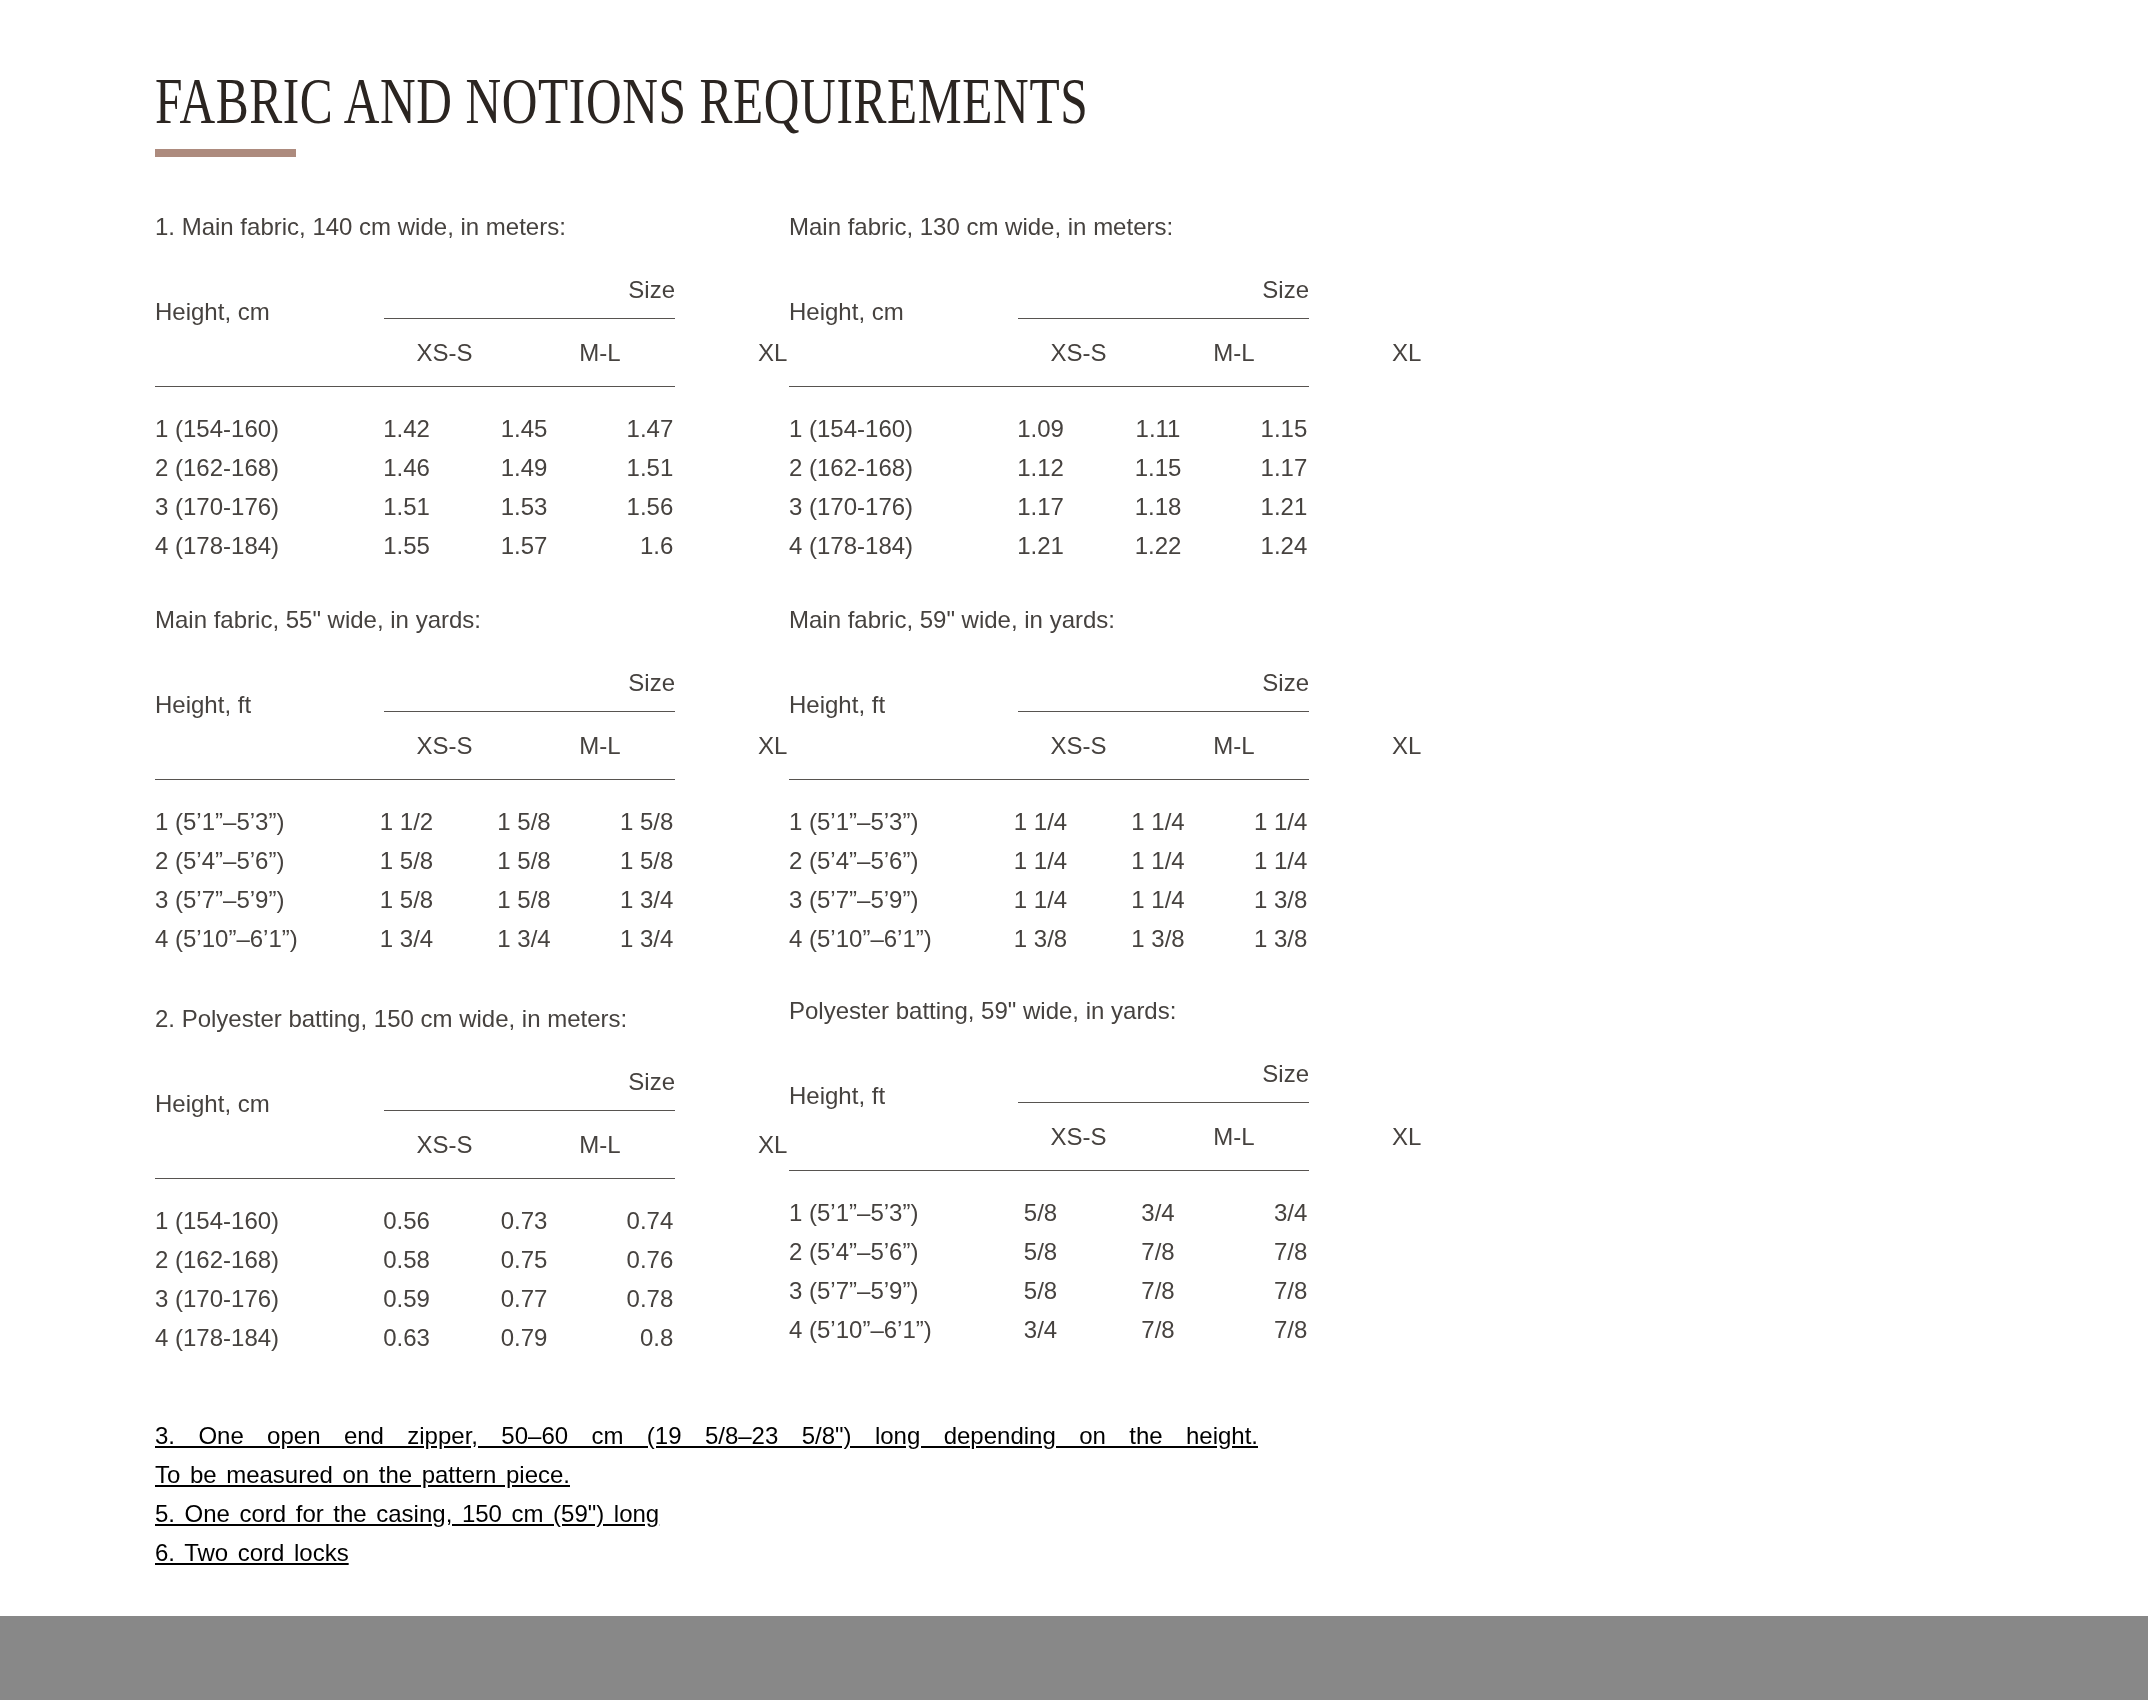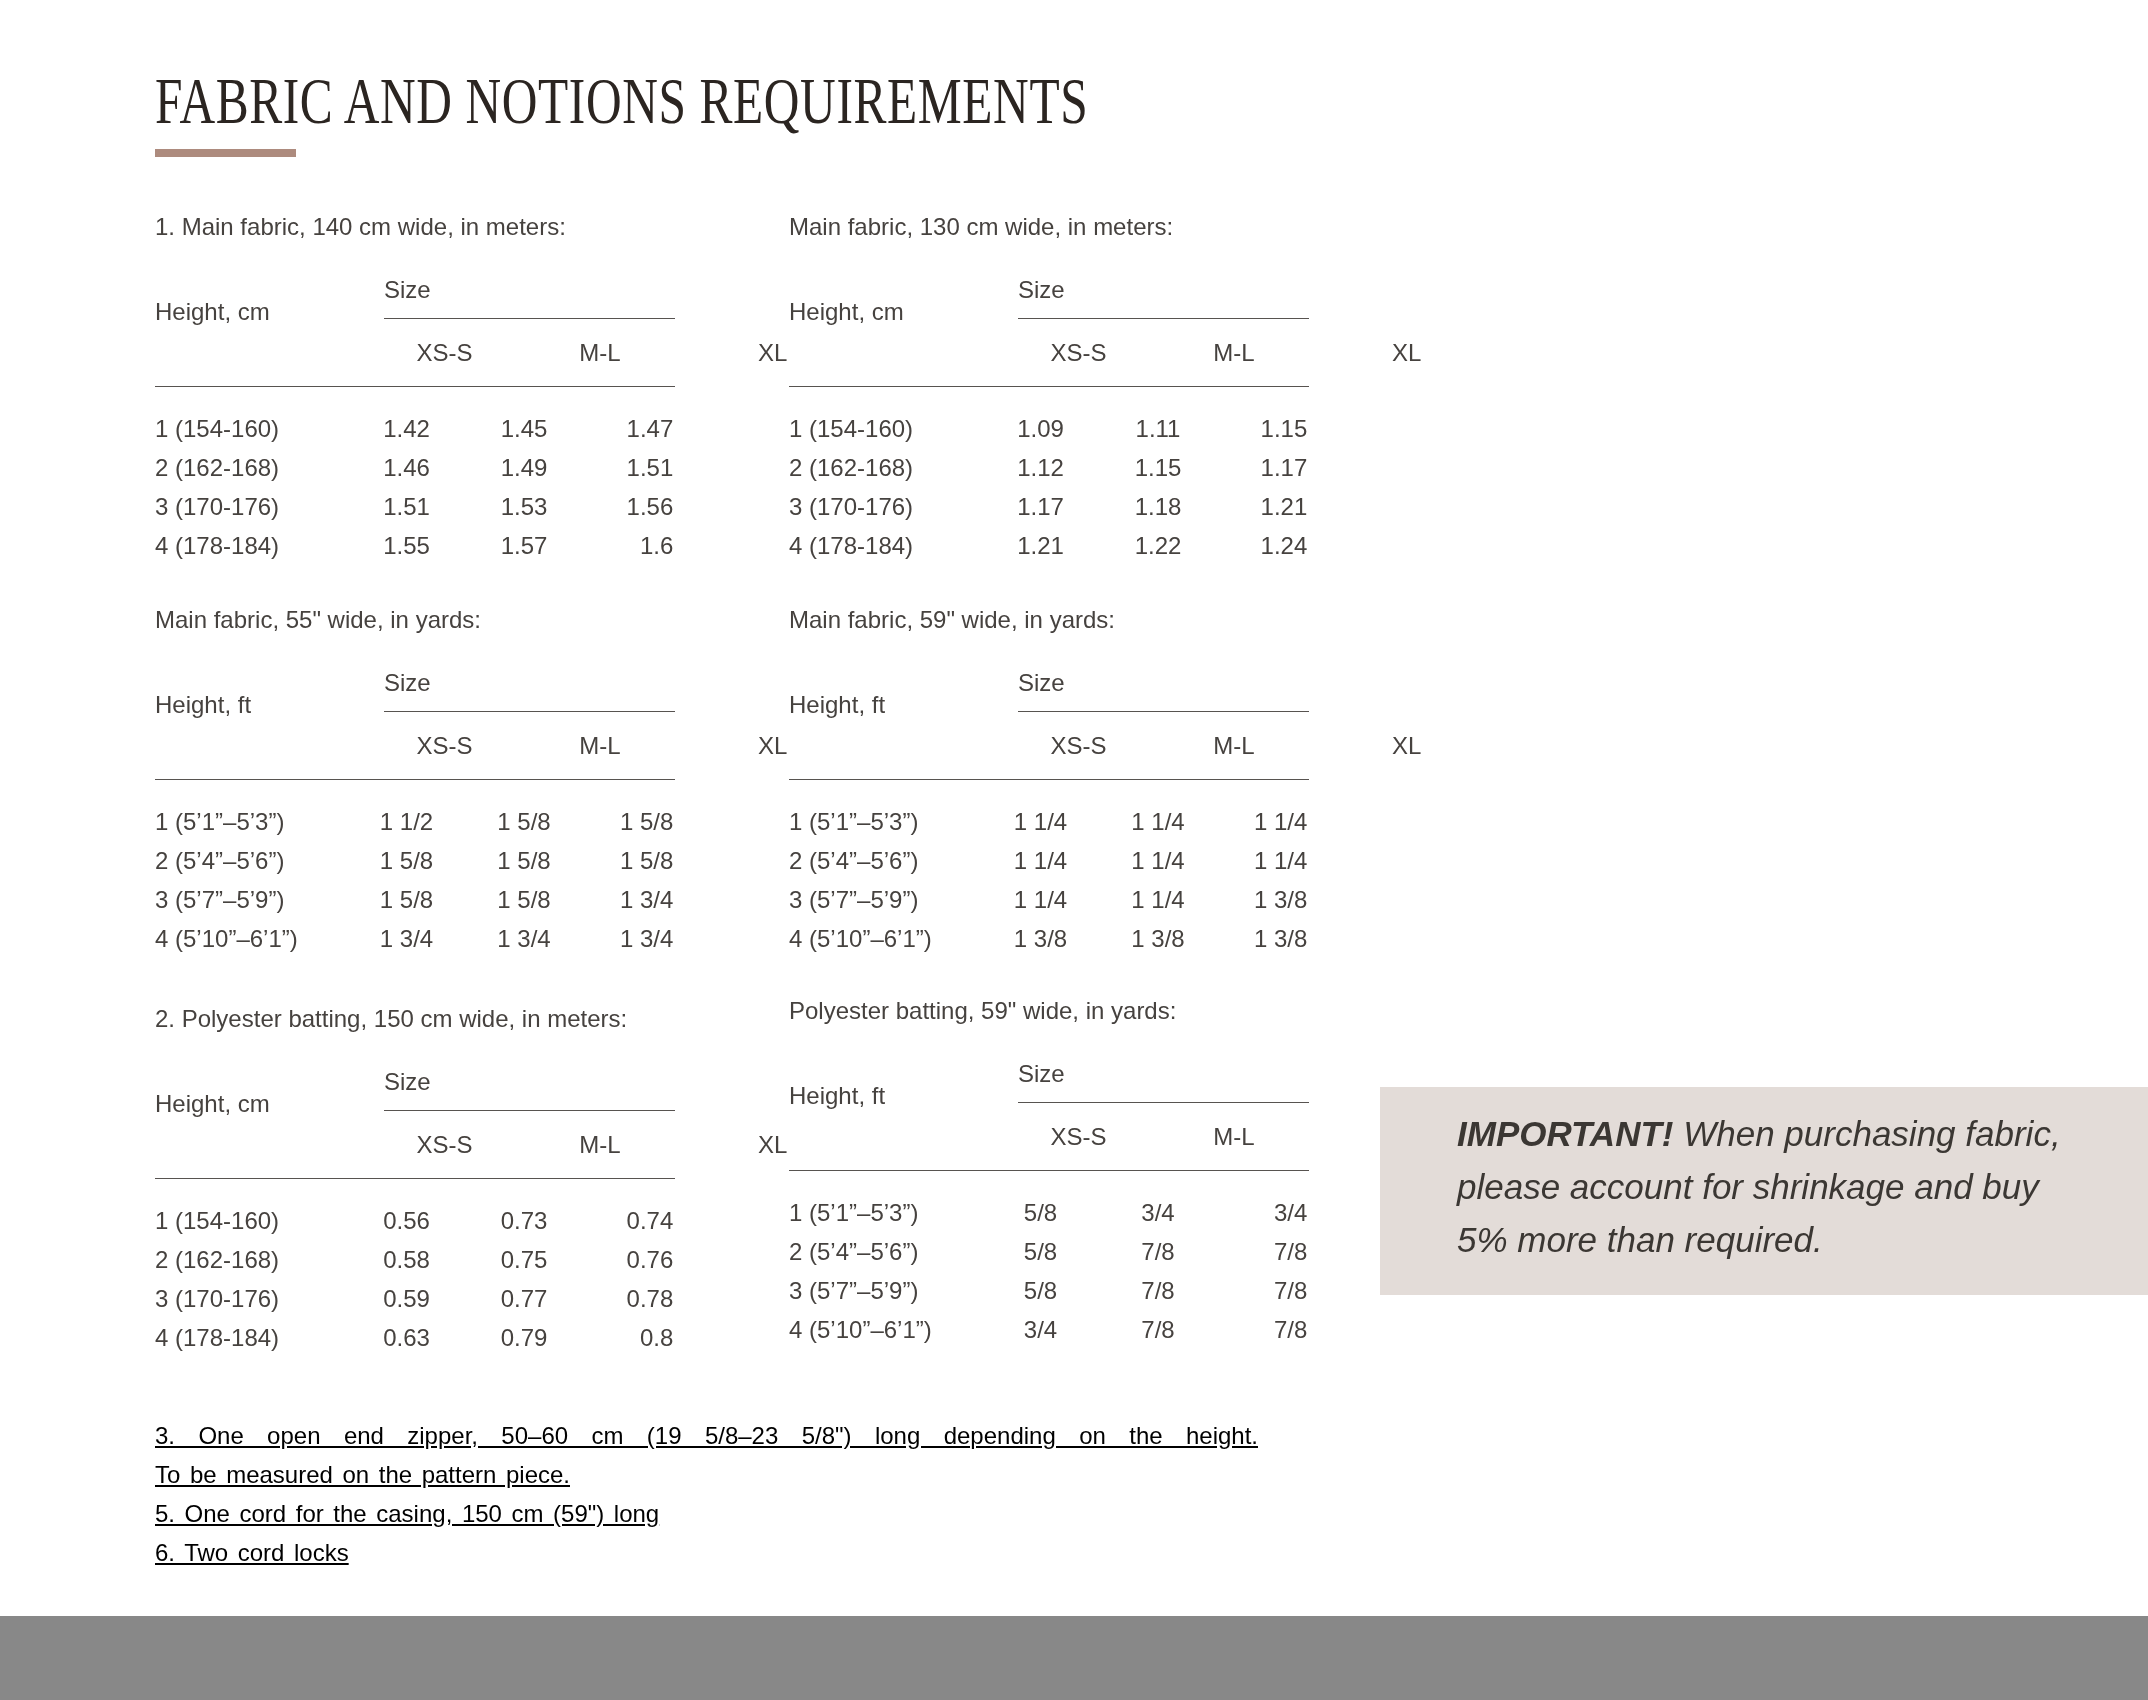--- a/index.html
+++ b/index.html
@@ -40,21 +40,21 @@
     color:#46423f;
   }
   .t-label{
     position:absolute; left:0; top:1.7px;
     white-space:nowrap;
     line-height:1.2;
   }
   .t-size{
     position:absolute; left:229px; top:65px;
     width:291px;
-    text-align:left;
+    text-align:right;
     line-height:1.2;
   }
   .t-sizeline{
     position:absolute; left:229px; top:107px;
     width:291px; height:0;
     border-top:1.7px solid #575350;
   }
   .t-height{
     position:absolute; left:0; top:87px;
     line-height:1.2;
@@ -352,25 +352,20 @@
       </div>
       <div class="t-row">
         <span class="h">4 (5’10”–6’1”)</span>
         <span class="v">3/4</span>
         <span class="v">7/8</span>
         <span class="v last">7/8</span>
       </div>
     </div>
   </div>
 
-  <div class="note">
-    <div class="note-line"><span class="note-em">IMPORTANT!</span><span> When purchasing fabric,</span></div>
-    <div class="note-line">please account for shrinkage and buy</div>
-    <div class="note-line">5% more than required.</div>
-  </div>
 
   <div class="notions">
     <div class="n-just">3. One open end zipper, 50–60 cm (19 5/8–23 5/8") long depending on the height.</div>
     <div>To be measured on the pattern piece.</div>
     <div>5. One cord for the casing, 150 cm (59") long</div>
     <div>6. Two cord locks</div>
   </div>
 
 </div>
 

